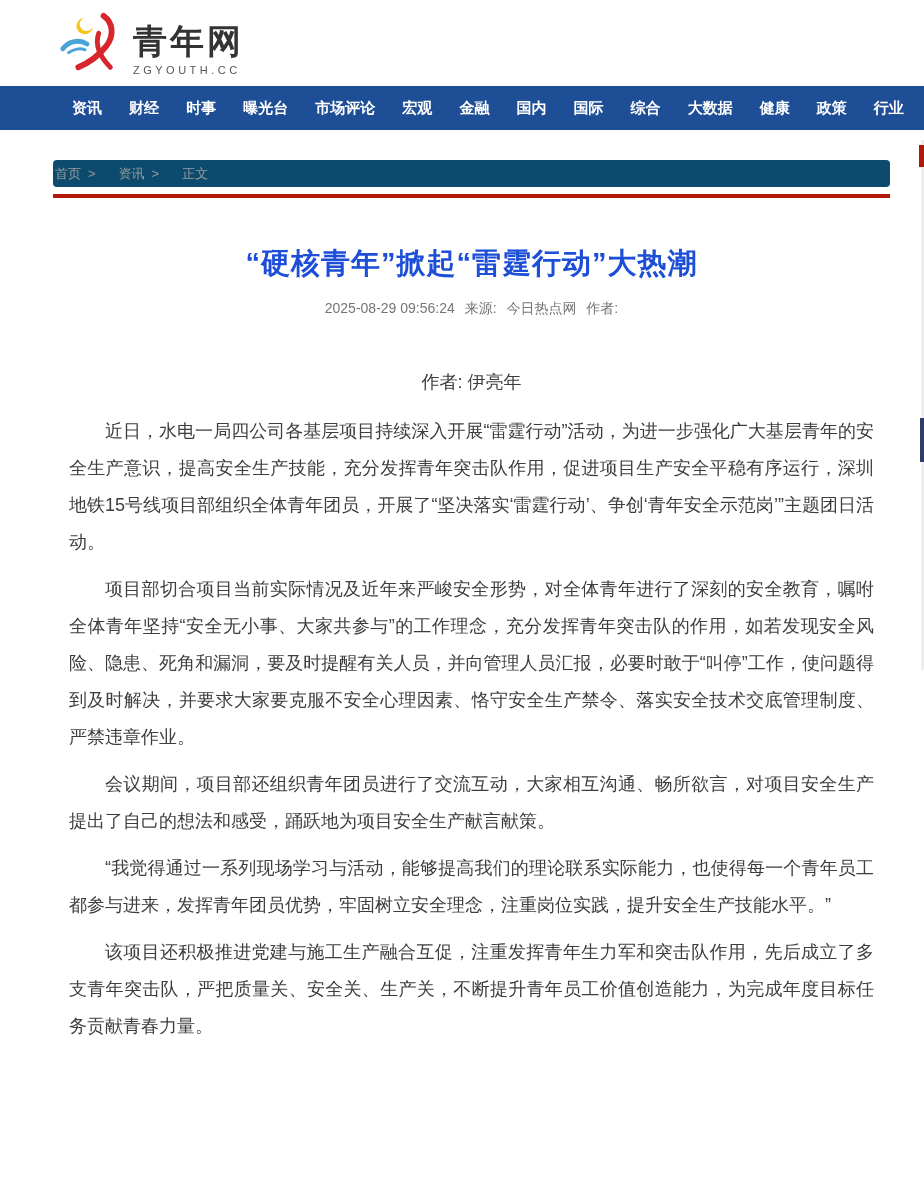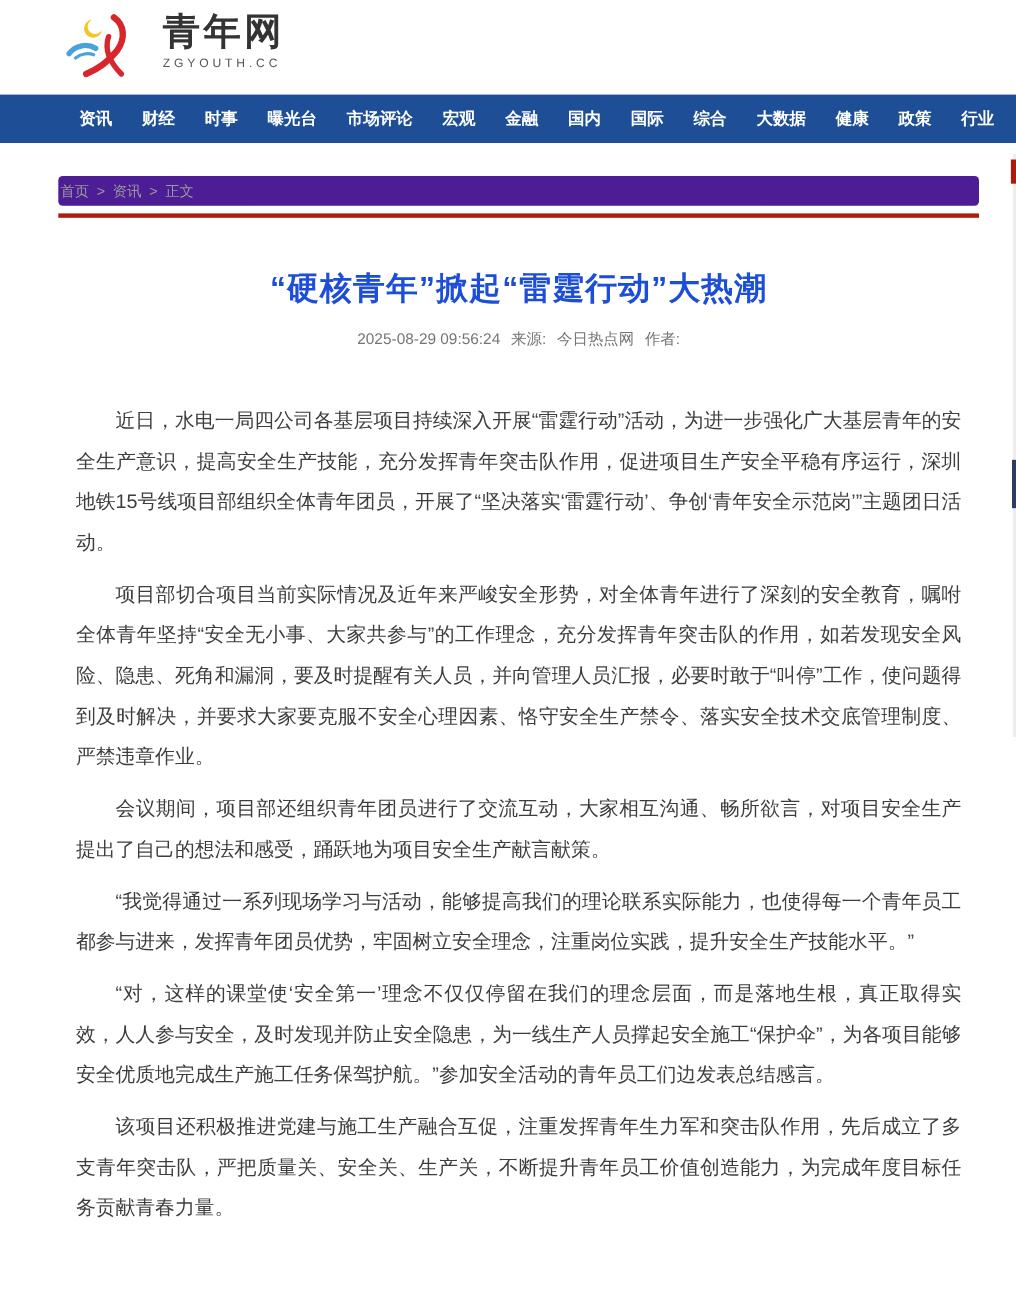--- a/index.html
+++ b/index.html
@@ -14,21 +14,21 @@
   }
 
   
   .site-header {
     height: 86px;
     display: flex;
     align-items: center;
     padding-left: 55px;
     background: #ffffff;
   }
-  .logo-wrap { display: flex; align-items: flex-start; gap: 25px; }
+  .logo-wrap { display: flex; align-items: flex-end; gap: 10px; }
   .logo-icon { width: 68px; height: 66px; flex: 0 0 auto; }
   .logo-text { display: flex; flex-direction: column; }
   .site-name {
     font-size: 34px;
     font-weight: bold;
     color: #333333;
     letter-spacing: 3px;
     line-height: 1.15;
   }
   .site-domain {
@@ -60,27 +60,28 @@
   
   .content {
     width: 837px;
     margin-left: 53px;
   }
 
   
   .breadcrumb {
     margin-top: 30px;
     height: 27px;
-    background: #4c1d95;
+    background: #0c4a6e;
     border-radius: 4px;
     display: flex;
     align-items: center;
     font-size: 13px;
     color: #9b9b9b;
     padding-left: 2px;
+    gap: 16px;
   }
   .crumb-item { color: #9b9b9b; text-decoration: none; cursor: pointer; }
   .crumb-sep { margin: 0 7px; color: #9b9b9b; }
   .breadcrumb .crumb-unit:last-child .crumb-sep { display: none; }
   .crumb-unit { display: flex; align-items: center; }
 
   .red-divider {
     margin-top: 7px;
     height: 4px;
     background: #b2190a;
@@ -224,32 +225,32 @@
   <h1 class="article-title">“硬核青年”掀起“雷霆行动”大热潮</h1>
 
   <div class="article-meta">
     <span>2025-08-29 09:56:24</span>
     <span>来源:</span>
     <span>今日热点网</span>
     <span>作者:</span>
   </div>
 
   <div class="article-body">
+    <p class="byline">作者: 伊亮年</p>
     <div>
 
         <p class="para">近日，水电一局四公司各基层项目持续深入开展“雷霆行动”活动，为进一步强化广大基层青年的安全生产意识，提高安全生产技能，充分发挥青年突击队作用，促进项目生产安全平稳有序运行，深圳地铁15号线项目部组织全体青年团员，开展了“坚决落实‘雷霆行动’、争创‘青年安全示范岗’”主题团日活动。</p>
 
         <p class="para">项目部切合项目当前实际情况及近年来严峻安全形势，对全体青年进行了深刻的安全教育，嘱咐全体青年坚持“安全无小事、大家共参与”的工作理念，充分发挥青年突击队的作用，如若发现安全风险、隐患、死角和漏洞，要及时提醒有关人员，并向管理人员汇报，必要时敢于“叫停”工作，使问题得到及时解决，并要求大家要克服不安全心理因素、恪守安全生产禁令、落实安全技术交底管理制度、严禁违章作业。</p>
 
         <p class="para">会议期间，项目部还组织青年团员进行了交流互动，大家相互沟通、畅所欲言，对项目安全生产提出了自己的想法和感受，踊跃地为项目安全生产献言献策。</p>
 
 
         <p class="para">“我觉得通过一系列现场学习与活动，能够提高我们的理论联系实际能力，也使得每一个青年员工都参与进来，发挥青年团员优势，牢固树立安全理念，注重岗位实践，提升安全生产技能水平。”</p>
 
-        <p class="para">“对，这样的课堂使‘安全第一’理念不仅仅停留在我们的理念层面，而是落地生根，真正取得实效，人人参与安全，及时发现并防止安全隐患，为一线生产人员撑起安全施工“保护伞”，为各项目能够安全优质地完成生产施工任务保驾护航。”参加安全活动的青年员工们边发表总结感言。</p>
 
         <p class="para">该项目还积极推进党建与施工生产融合互促，注重发挥青年生力军和突击队作用，先后成立了多支青年突击队，严把质量关、安全关、生产关，不断提升青年员工价值创造能力，为完成年度目标任务贡献青春力量。</p>
       </div>
   </div>
 
 </main>
 
 <div class="edge-track"></div>
 <div class="edge-marker"></div>
 <div class="edge-thumb"></div>

